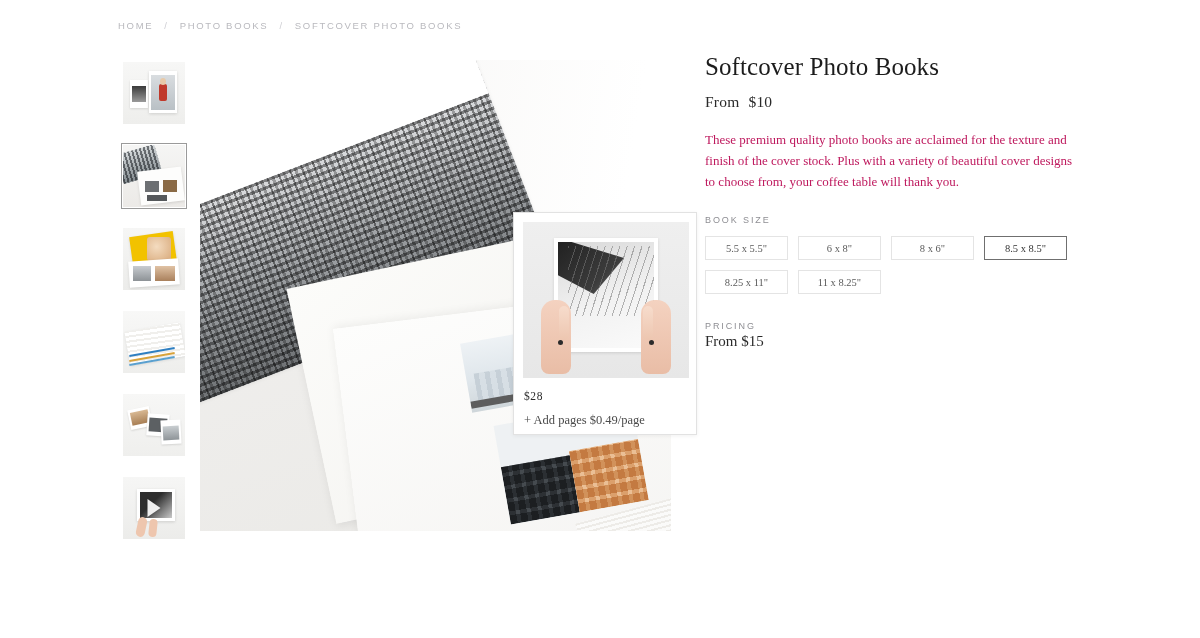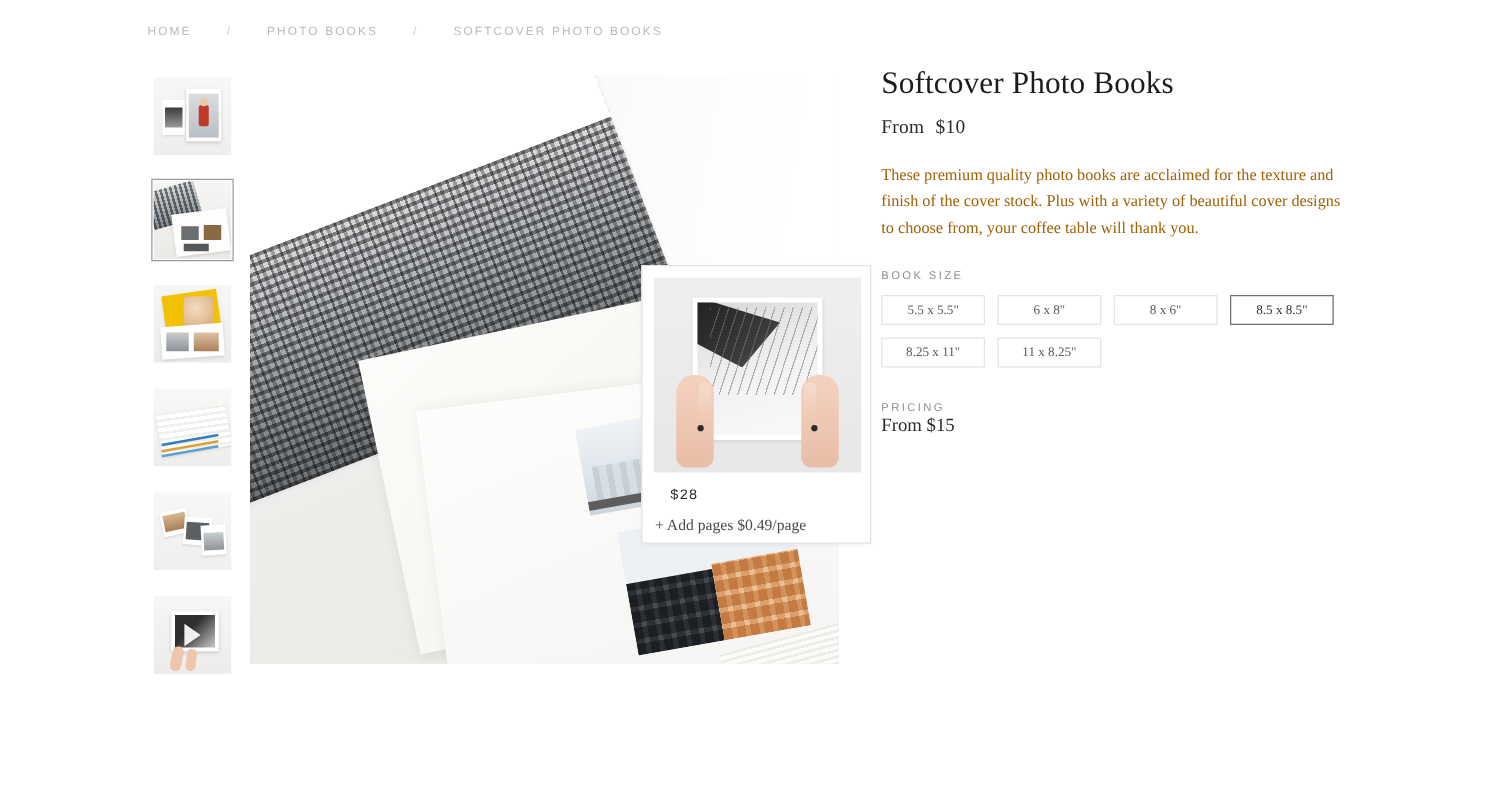--- a/index.html
+++ b/index.html
@@ -20,21 +20,20 @@
   .breadcrumb {
     position: absolute;
     left: 118px;
     top: 20px;
     display: flex;
     align-items: flex-end;
     font-size: 9.5px;
     letter-spacing: 1.7px;
     color: #b9b9be;
     font-family: "Liberation Sans", sans-serif;
-    gap: 17px;
   }
   .breadcrumb .crumb {
     text-transform: uppercase;
     color: #b9b9be;
     text-decoration: none;
     white-space: nowrap;
   }
   .breadcrumb .sep {
     margin: 0 11px;
     color: #cfcfd4;
@@ -355,26 +354,26 @@
     width: 5px;
     height: 5px;
     border-radius: 50%;
     background: #2b2b2b;
   }
   .pv-hand.left::after { right: 8px; }
   .pv-hand.right::after { left: 8px; }
 
   .popover-price {
     position: absolute;
-    left: 22px;
+    left: 10px;
     top: 177px;
     font-size: 11.5px;
     letter-spacing: 0.6px;
     color: #2b2b2b;
-    font-family: Liberation Mono, monospace;
+    font-family: Liberation Serif, serif;
   }
   .popover-addpages {
     position: absolute;
     left: 10px;
     top: 200px;
     font-size: 12.5px;
     color: #4a4a4a;
     font-family: "Liberation Serif", serif;
   }
 
@@ -400,21 +399,21 @@
     font-size: 15.5px;
     color: #2a2a2a;
     letter-spacing: 0.2px;
   }
   .from-price .amt { margin-left: 5px; }
   .description {
     margin: 18px 0 0 0;
     font-family: "Liberation Serif", serif;
     font-size: 13px;
     line-height: 1.62;
-    color: #a16207;
+    color: #be185d;
     width: 372px;
   }
 
   .section-label {
     font-family: "Liberation Sans", sans-serif;
     font-size: 9px;
     letter-spacing: 1.9px;
     color: #8e8e93;
     text-transform: uppercase;
   }

